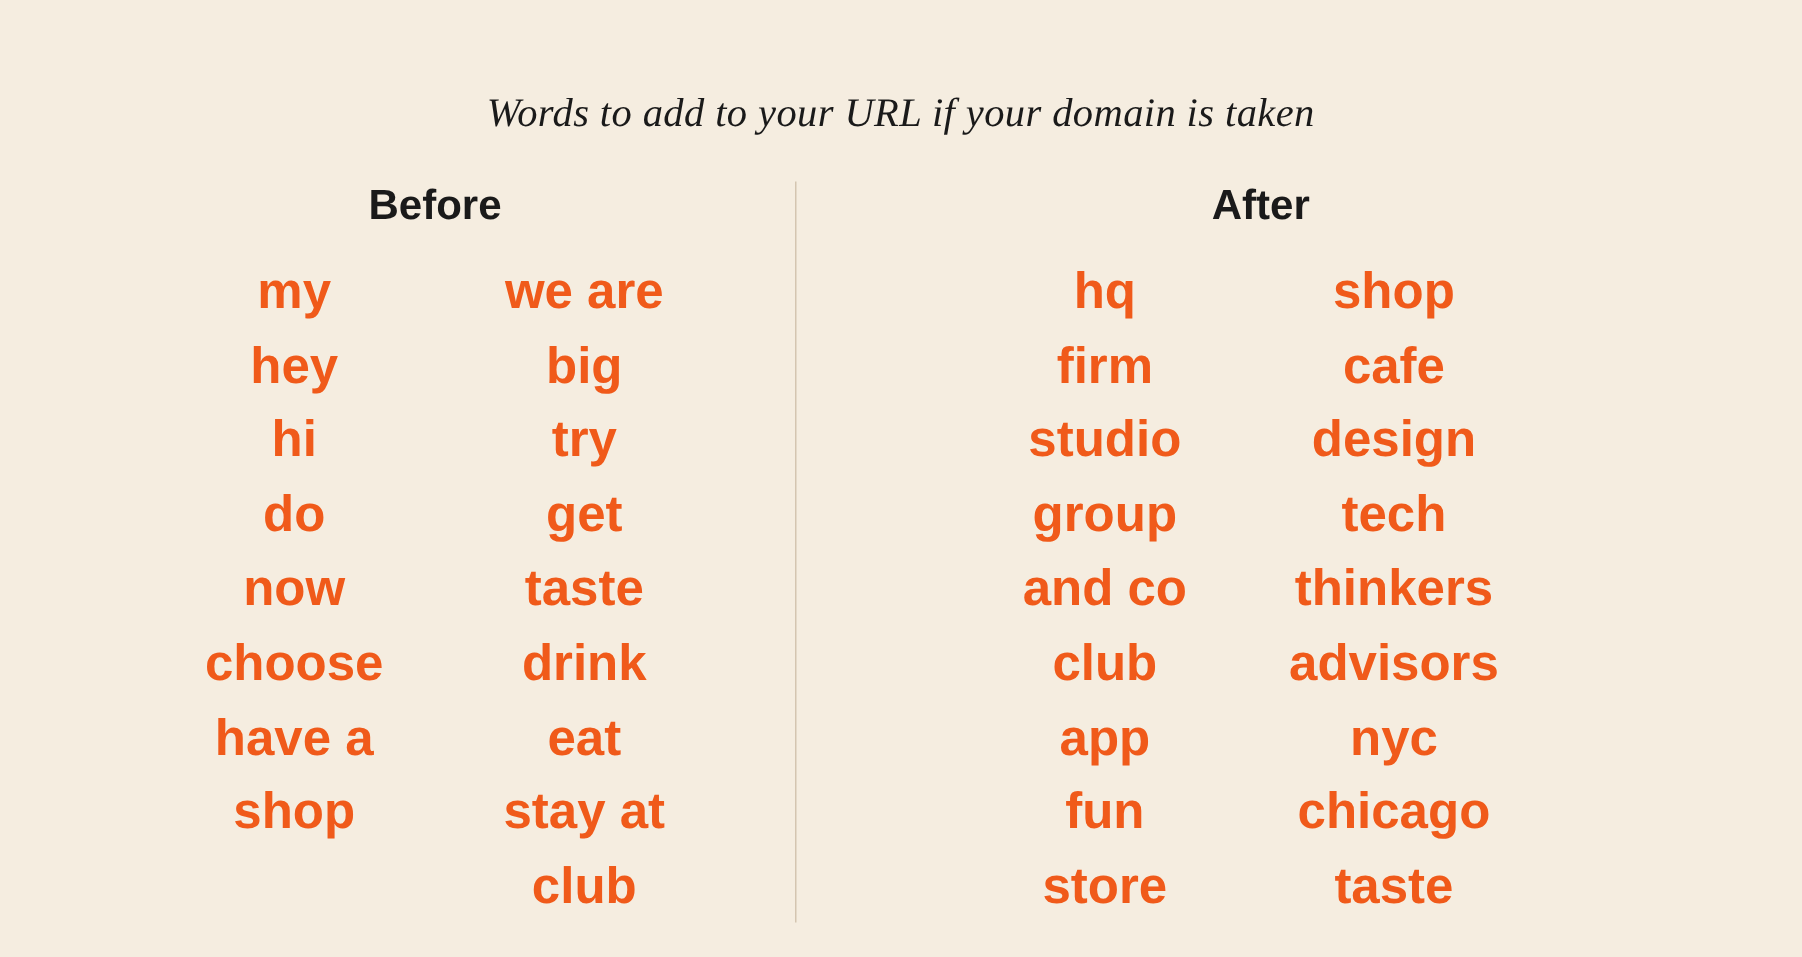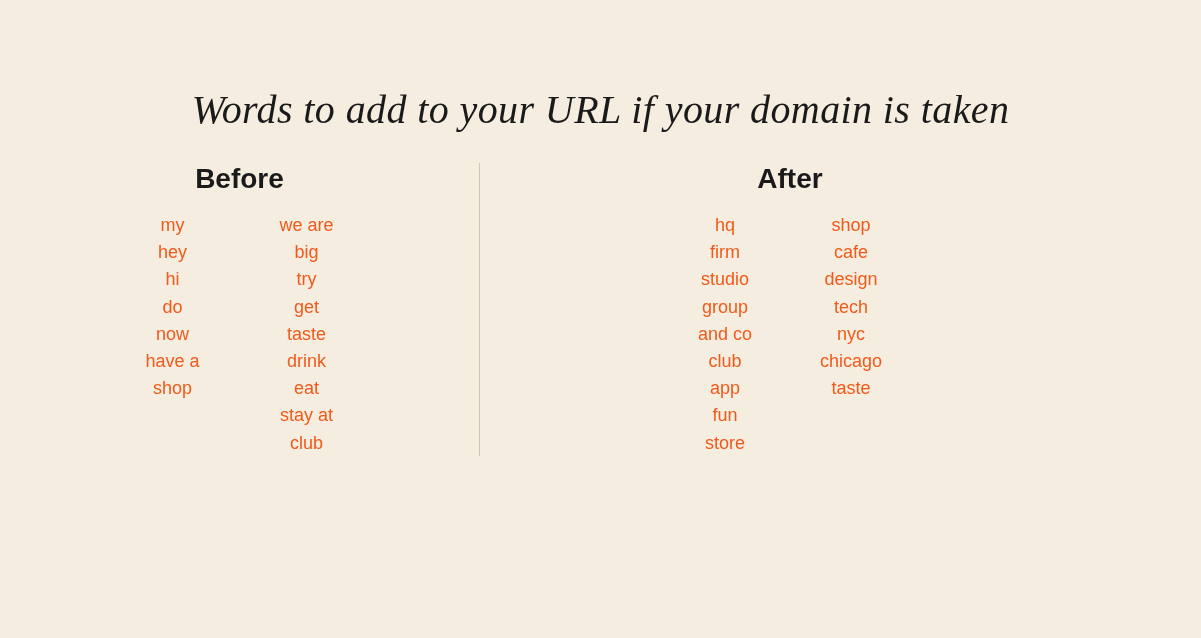--- a/index.html
+++ b/index.html
@@ -13,32 +13,33 @@
       height: 638px;
       background-color: #f5ede0;
       display: flex;
       flex-direction: column;
       align-items: center;
       font-family: Georgia, 'Times New Roman', serif;
       overflow: hidden;
     }
 
     #main-title {
-      margin-top: 86px;
-      font-size: 40px;
+      margin-top: 60px;
+      font-size: 27px;
       font-style: italic;
       color: #1a1a1a;
       font-weight: normal;
       letter-spacing: 0.01em;
     }
 
     #content-area {
       display: flex;
       width: 100%;
       margin-top: 30px;
+      justify-content: center;
       gap: 0;
     }
 
     .section {
       display: flex;
       flex-direction: column;
       align-items: center;
     }
 
     .before-section {
@@ -70,22 +71,22 @@
     }
 
     .word-column {
       display: flex;
       flex-direction: column;
       align-items: center;
       gap: 2px;
     }
 
     .word-item {
-      font-size: 18px;
-      font-weight: normal;
+      font-size: 34px;
+      font-weight: bold;
       color: #f05a1a;
       font-family: Arial, sans-serif;
       line-height: 1.4;
       text-align: center;
     }
   </style>
 </head>
 <body>
 
 <h1 id="main-title">Words to add to your URL if your domain is taken</h1>
@@ -94,20 +95,21 @@
 
   <div class="section before-section">
     <div class="section-heading">Before</div>
     <div class="columns-container">
       <div class="word-column" id="before-col1">
           <div class="word-item">my</div>
           <div class="word-item">hey</div>
           <div class="word-item">hi</div>
           <div class="word-item">do</div>
           <div class="word-item">now</div>
+          <div class="word-item">choose</div>
           <div class="word-item">have a</div>
           <div class="word-item">shop</div>
         </div>
       <div class="word-column" id="before-col2">
           <div class="word-item">we are</div>
           <div class="word-item">big</div>
           <div class="word-item">try</div>
           <div class="word-item">get</div>
           <div class="word-item">taste</div>
           <div class="word-item">drink</div>
@@ -130,20 +132,22 @@
           <div class="word-item">club</div>
           <div class="word-item">app</div>
           <div class="word-item">fun</div>
           <div class="word-item">store</div>
         </div>
       <div class="word-column" id="after-col2">
           <div class="word-item">shop</div>
           <div class="word-item">cafe</div>
           <div class="word-item">design</div>
           <div class="word-item">tech</div>
+          <div class="word-item">thinkers</div>
+          <div class="word-item">advisors</div>
           <div class="word-item">nyc</div>
           <div class="word-item">chicago</div>
           <div class="word-item">taste</div>
         </div>
     </div>
   </div>
 
 </div>
 
 </body></html>

